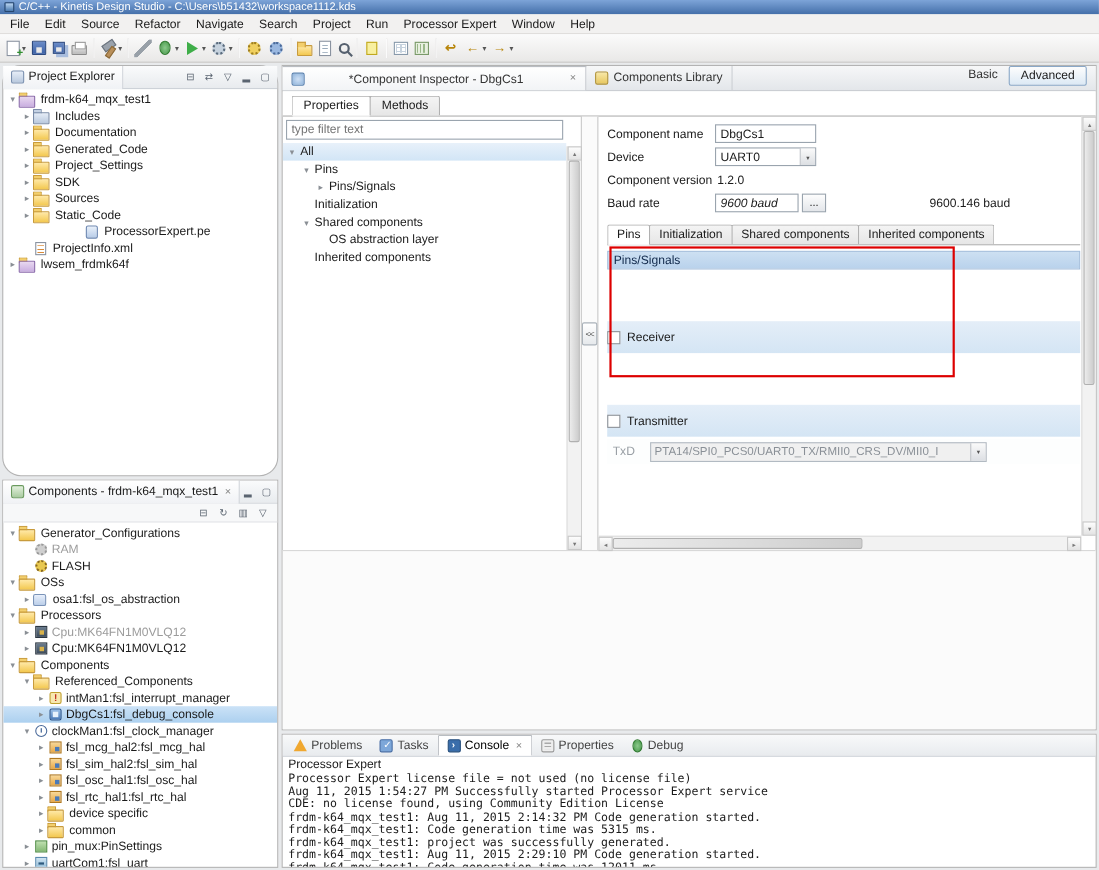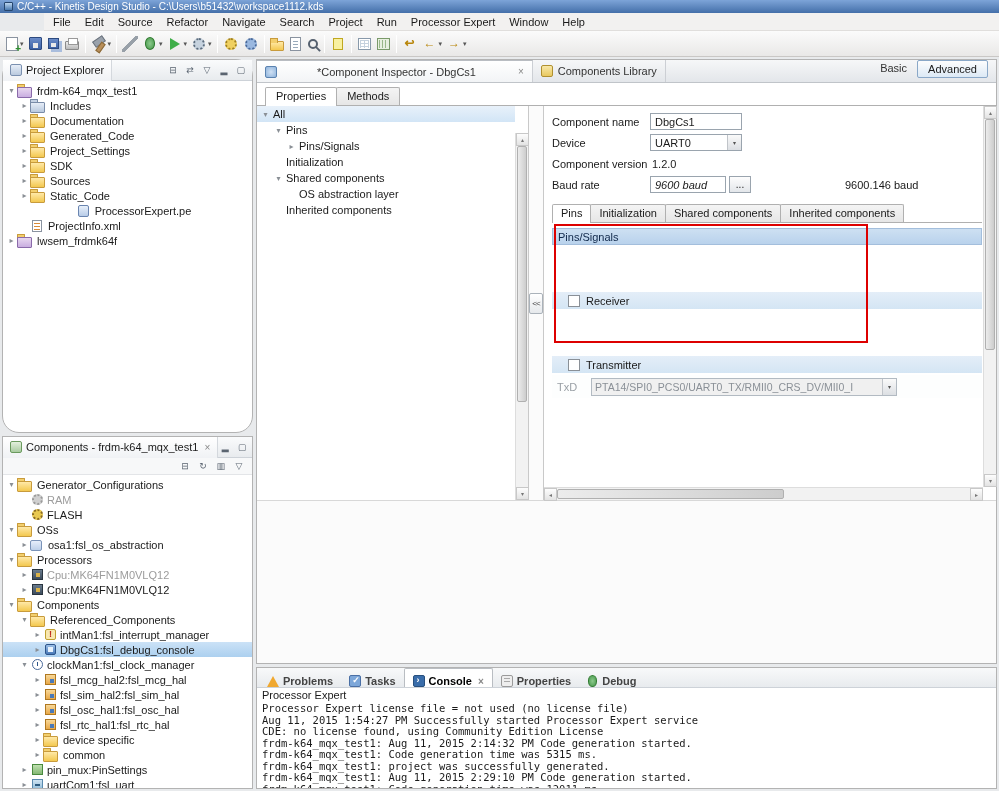--- a/index.html
+++ b/index.html
@@ -2,21 +2,21 @@
 <html><head>
 <meta charset="utf-8">
 <style>
   *{box-sizing:border-box;margin:0;padding:0;}
   html,body{width:999px;height:791px;overflow:hidden;}
   body{font-family:"Liberation Sans",sans-serif;font-size:11px;color:#1a1a1a;background:#e8eaec;position:relative;}
 
   
   .titlebar{height:13px;background:linear-gradient(#7da4d8,#446fa9);color:#fff;font-size:10px;display:flex;align-items:center;padding-left:4px;gap:4px;}
   .app-ic{width:9px;height:9px;background:linear-gradient(#bcd6f0,#4a7ab0);border:1px solid #26466e;border-radius:1px;flex:none;}
-  .menubar{height:18px;background:#f2f1f0;border-bottom:1px solid #e0dedc;display:flex;align-items:center;padding-left:2px;margin-left:44px;}
+  .menubar{height:18px;background:#f2f1f0;border-bottom:1px solid #e0dedc;display:flex;align-items:center;padding-left:2px;}
   .menu-item{padding:2px 7px;cursor:default;}
   .toolbar{height:26px;background:linear-gradient(#fbfbfb,#e9e8e7);border-bottom:1px solid #c9c7c5;display:flex;align-items:center;padding:0 3px;}
   .tb-sep{width:1px;height:18px;background:#cfcecd;border-right:1px solid #ffffff;margin:0 3px;flex:none;}
   .tb-btn{display:flex;align-items:center;padding:2px 2px;border-radius:2px;flex:none;}
   .tb-dd{font-size:7px;color:#555;margin-left:1px;}
   .ic{width:16px;height:16px;position:relative;display:inline-block;flex:none;}
 
   
   .k-doc-new{background:#fff;border:1px solid #8a93a0;margin:1px;width:12px;height:14px;}
   .k-doc-new::after{content:"+";position:absolute;right:-4px;bottom:-4px;color:#2f8f2f;font-weight:bold;font-size:10px;}
@@ -136,21 +136,21 @@
   .dots-btn{width:22px;height:17px;border:1px solid #9aa4ae;background:linear-gradient(#fdfdfd,#e3e6ea);display:flex;align-items:center;justify-content:center;margin-left:3px;font-size:10px;}
   .baud-actual{margin-left:92px;}
 
   .detail-tabs{display:flex;margin-top:8px;position:relative;z-index:2;flex:none;}
   .dtab{padding:2px 8px 3px;border:1px solid #b0b0b0;border-bottom:none;background:linear-gradient(#f4f4f4,#e6e6e6);margin-right:-1px;border-radius:2px 2px 0 0;position:relative;white-space:nowrap;}
   .dtab.active{background:#fff;z-index:3;}
   .dtab.active::after{content:"";position:absolute;left:0;right:0;bottom:-1px;height:1px;background:#fff;}
 
   .pins-panel{border-top:1px solid #b0b0b0;flex:1;position:relative;padding-top:5px;}
   .grp-header{height:17px;background:linear-gradient(#cde0f2,#b9d2ec);border:1px solid #a3bedc;display:flex;align-items:center;padding-left:5px;margin-bottom:3px;color:#10284a;}
-  .sub-row{height:17px;background:linear-gradient(#e4eef8,#d4e5f4);display:flex;align-items:center;gap:6px;padding-left:16px;margin-bottom:2px;margin-top:47px;}
+  .sub-row{height:29px;background:linear-gradient(#e4eef8,#d4e5f4);display:flex;align-items:center;gap:6px;padding-left:0;margin-bottom:2px;margin-top:47px;}
   .checkbox{width:12px;height:12px;border:1px solid #8a9097;background:#fff;flex:none;}
   .pin-row{height:23px;display:flex;align-items:center;gap:8px;padding-left:5px;margin-bottom:2px;background:#fdfefe;}
   .pin-label{color:#9aa0a6;width:26px;flex:none;}
   .pin-combo{width:306px;height:18px;border:1px solid #b2bac2;background:#f0f0f0;color:#8a9097;display:flex;align-items:center;padding-left:3px;font-size:10.5px;white-space:nowrap;overflow:hidden;}
   .red-rect{position:absolute;left:2px;top:1px;width:314px;height:119px;border:2px solid #dd0000;pointer-events:none;z-index:5;}
 
   .insp-blank{flex:1;background:#fbfbfb;border-top:1px solid #d8d8d8;}
 
   
   .sb{position:absolute;background:#f2f2f2;display:flex;}
@@ -161,21 +161,21 @@
   .sb-thumb{position:absolute;background:linear-gradient(90deg,#ececec,#cdcdcd);border:1px solid #b0b0b0;border-radius:2px;}
   .sb-v .sb-thumb{left:1px;right:1px;}
   .sb-h .sb-thumb{top:1px;bottom:1px;}
   .tree-sb{right:0;top:27px;bottom:0;}
   .right-vsb{right:0;top:0;bottom:13px;}
   .right-hsb{left:0;right:13px;bottom:0;}
 
   
   .console{height:122px;flex:none;border:1px solid #b3b3b3;background:#fff;display:flex;flex-direction:column;}
   .con-tabbar{height:20px;background:linear-gradient(#f8f9fa,#e8ebee);border-bottom:1px solid #cdd2d8;display:flex;align-items:stretch;padding-left:2px;flex:none;}
-  .con-tab{display:flex;align-items:flex-end;gap:4px;padding:0 8px;color:#444;white-space:nowrap;font-weight:bold;}
+  .con-tab{display:flex;align-items:center;gap:4px;padding:0 8px;color:#444;white-space:nowrap;}
   .con-tab.active{background:#fff;border:1px solid #b9bdc2;border-bottom:none;border-radius:2px 2px 0 0;color:#000;}
   .cti{width:12px;height:12px;position:relative;flex:none;}
   .cti.problems{width:0;height:0;border-left:6px solid transparent;border-right:6px solid transparent;border-bottom:11px solid #f0a830;}
   .cti.tasks{background:#7da7d9;border:1px solid #4a6fa5;border-radius:2px;}
   .cti.tasks::after{content:"✓";position:absolute;left:2px;top:-1px;color:#fff;font-size:9px;}
   .cti.console{background:#3a6daa;border:1px solid #28507e;border-radius:2px;}
   .cti.console::after{content:"›";position:absolute;left:3px;top:-1px;color:#fff;font-size:9px;font-weight:bold;}
   .cti.properties{background:#eee;border:1px solid #9a9a9a;border-radius:2px;}
   .cti.properties::after{content:"";position:absolute;inset:2px;background:repeating-linear-gradient(#a9a9a9 0 1px,transparent 1px 3px);}
   .cti.debug{background:radial-gradient(#8cc98c,#46984a);border:1px solid #2f7a2f;border-radius:50%/45%;width:9px;height:12px;margin:0 1px;}
@@ -503,20 +503,21 @@
         </div>
 
       <div class="inspector">
         <div class="subtabs">
             <span class="subtab active">Properties</span>
             <span class="subtab">Methods</span>
           </div>
 
         <div class="insp-body">
           <div class="insp-left">
+            <input class="filter-input" type="text" placeholder="type filter text" style="">
             <div class="insp-tree">
                 <div class="titem selected" style="padding-left: 3px;">
                   <span class="exp">▾</span>
                   <span class="tlabel">All</span>
                 </div>
                 <div class="titem" style="padding-left: 16px;">
                   <span class="exp">▾</span>
                   <span class="tlabel">Pins</span>
                 </div>
                 <div class="titem" style="padding-left: 29px;">

